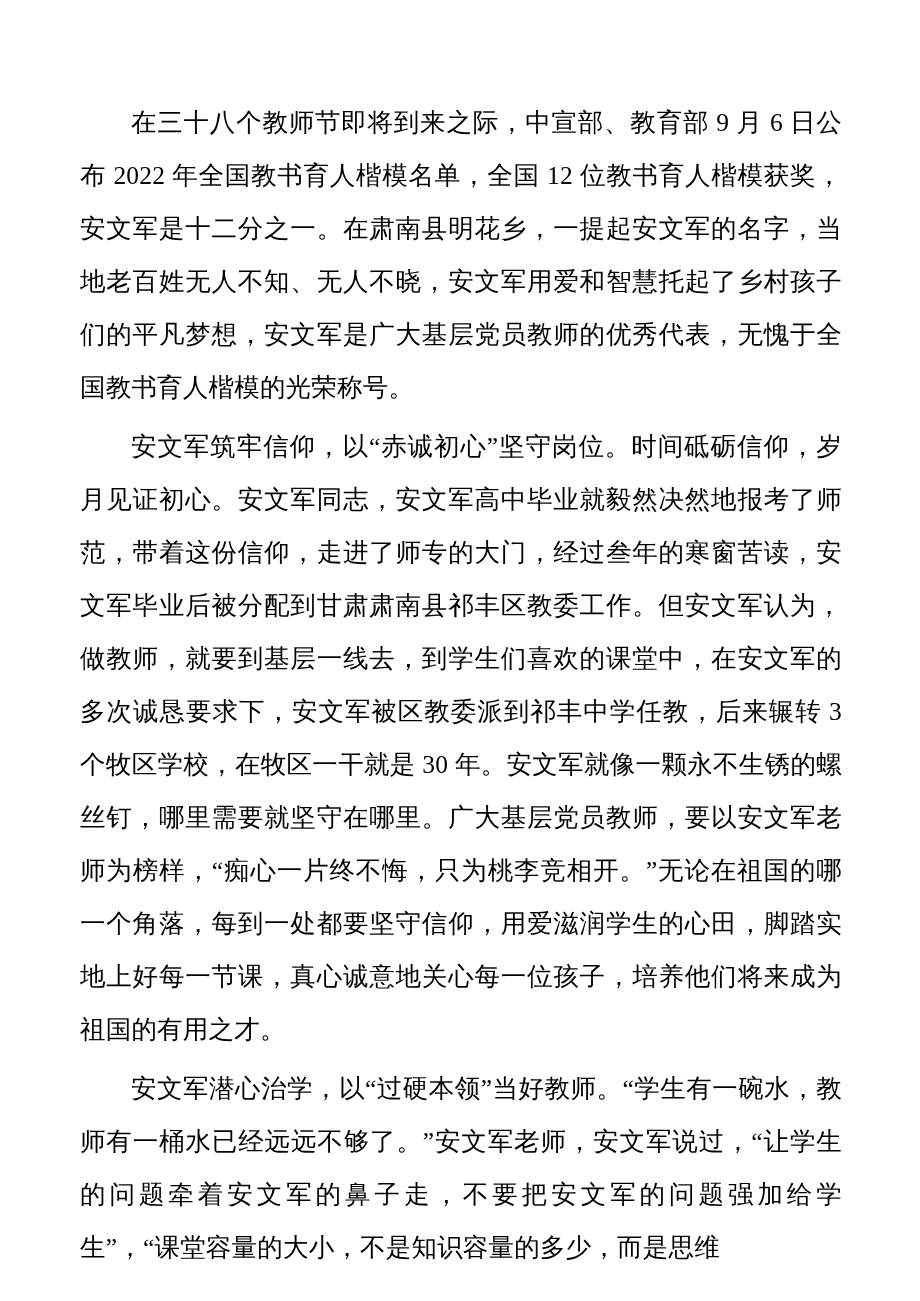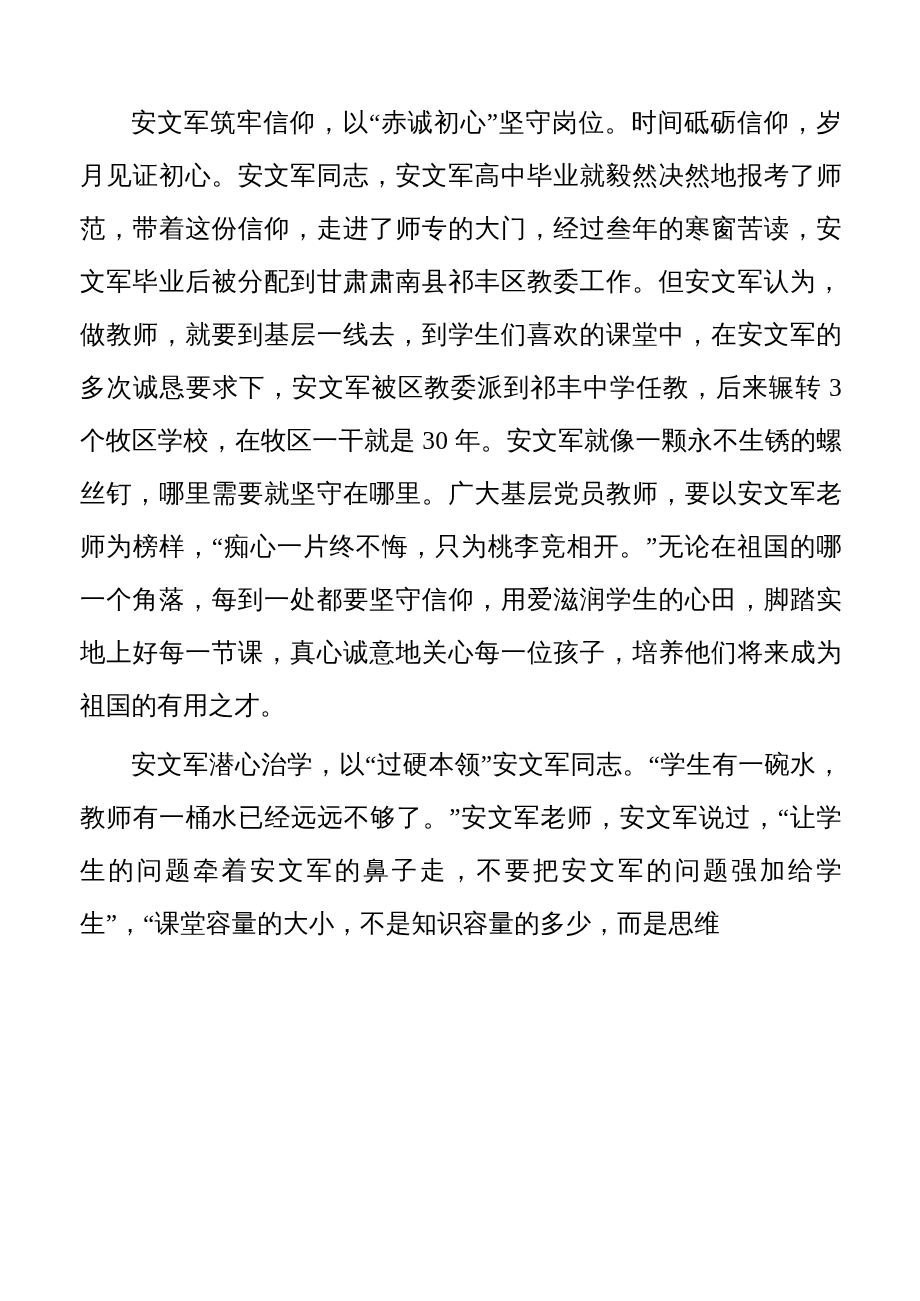--- a/index.html
+++ b/index.html
@@ -38,16 +38,17 @@
   }
   .para:last-child {
     margin-bottom: 0;
   }
 </style>
 </head>
 <body>
 
 <div class="page">
   <div class="doc-body">
+    <p class="para">在三十八个教师节即将到来之际，中宣部、教育部 9 月 6 日公布 2022 年全国教书育人楷模名单，全国 12 位教书育人楷模获奖，安文军是十二分之一。在肃南县明花乡，一提起安文军的名字，当地老百姓无人不知、无人不晓，安文军用爱和智慧托起了乡村孩子们的平凡梦想，安文军是广大基层党员教师的优秀代表，无愧于全国教书育人楷模的光荣称号。</p>
     <p class="para">安文军筑牢信仰，以“赤诚初心”坚守岗位。时间砥砺信仰，岁月见证初心。安文军同志，安文军高中毕业就毅然决然地报考了师范，带着这份信仰，走进了师专的大门，经过叁年的寒窗苦读，安文军毕业后被分配到甘肃肃南县祁丰区教委工作。但安文军认为，做教师，就要到基层一线去，到学生们喜欢的课堂中，在安文军的多次诚恳要求下，安文军被区教委派到祁丰中学任教，后来辗转 3 个牧区学校，在牧区一干就是 30 年。安文军就像一颗永不生锈的螺丝钉，哪里需要就坚守在哪里。广大基层党员教师，要以安文军老师为榜样，“痴心一片终不悔，只为桃李竞相开。”无论在祖国的哪一个角落，每到一处都要坚守信仰，用爱滋润学生的心田，脚踏实地上好每一节课，真心诚意地关心每一位孩子，培养他们将来成为祖国的有用之才。</p>
-    <p class="para">安文军潜心治学，以“过硬本领”安文军同志。“学生有一碗水，教师有一桶水已经远远不够了。”安文军老师，安文军说过，“让学生的问题牵着安文军的鼻子走，不要把安文军的问题强加给学生”，“课堂容量的大小，不是知识容量的多少，而是思维</p>
+    <p class="para">安文军潜心治学，以“过硬本领”当好教师。“学生有一碗水，教师有一桶水已经远远不够了。”安文军老师，安文军说过，“让学生的问题牵着安文军的鼻子走，不要把安文军的问题强加给学生”，“课堂容量的大小，不是知识容量的多少，而是思维</p>
   </div>
 </div>
 
 </body></html>

